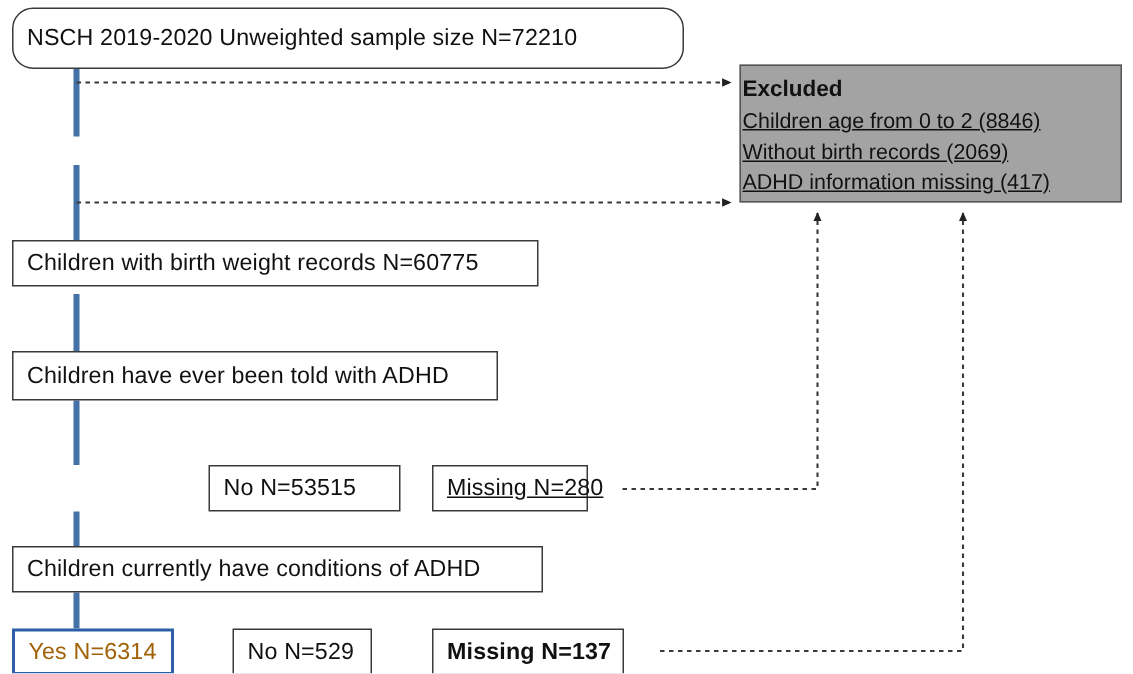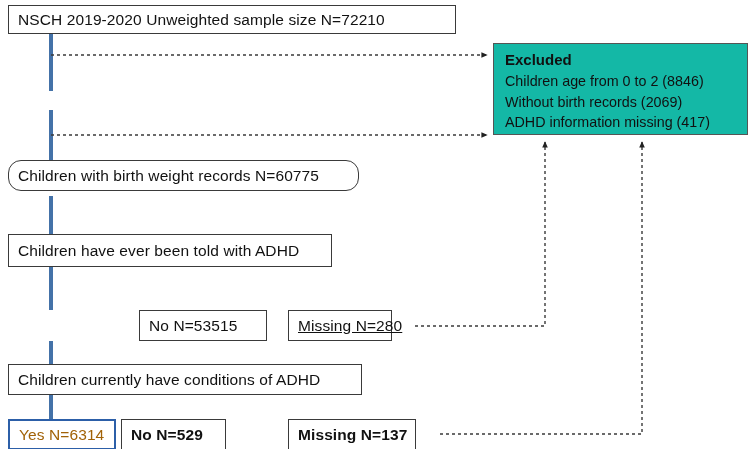--- a/index.html
+++ b/index.html
@@ -31,35 +31,36 @@
     letter-spacing: 0.1px;
     z-index: 3;
   }
   .node.highlight {
     border: 2px solid #2c5fa8;
     color: #a16207;
   }
   .excluded-box {
     position: absolute;
     box-sizing: border-box;
-    background: #14b8a6;
+    background: #a3a3a3;
     border: 1.5px solid #555555;
     z-index: 3;
-    padding: 5px 0 0 11px;
+    padding: 5px 0 0 1px;
     font-size: 14.3px;
     color: #111111;
     line-height: 1.42;
   }
   .excluded-title {
     font-weight: bold;
     font-size: 15px;
     margin-bottom: 1px;
   }
   .excluded-line {
     white-space: nowrap;
+    text-decoration: underline;
   }
   .spine {
     position: absolute;
     width: 4px;
     background: #4472a8;
     z-index: 1;
   }
   svg.links {
     position: absolute;
     left: 0;
@@ -94,37 +95,37 @@
 
     <path d="M 51 55 L 487 55" stroke="#3a3a3a" stroke-width="1.4" stroke-dasharray="3 3" fill="none" marker-end="url(#arrow-r)"></path>
 
     <path d="M 51 135 L 487 135" stroke="#3a3a3a" stroke-width="1.4" stroke-dasharray="3 3" fill="none" marker-end="url(#arrow-r)"></path>
 
     <path d="M 415 326 L 545 326 L 545 142" stroke="#3a3a3a" stroke-width="1.4" stroke-dasharray="3 3" fill="none" marker-end="url(#arrow-u)"></path>
 
     <path d="M 440 434 L 642 434 L 642 142" stroke="#3a3a3a" stroke-width="1.4" stroke-dasharray="3 3" fill="none" marker-end="url(#arrow-u)"></path>
   </svg>
 
-  <div class="node" style="left:8px; top:5px; width:448px; height:29px;">NSCH 2019-2020  Unweighted sample size N=72210</div>
+  <div class="node" style="left:8px; top:5px; width:448px; height:41px;border-radius:14px;">NSCH 2019-2020  Unweighted sample size N=72210</div>
 
 
-  <div class="node" style="left:8px; top:160px; width:351px; height:31px;border-radius:13px;">Children with birth weight records N=60775</div>
+  <div class="node" style="left:8px; top:160px; width:351px; height:31px;">Children with birth weight records N=60775</div>
 
   <div class="node" style="left:8px; top:234px; width:324px; height:33px;">Children have ever been told with ADHD</div>
 
 
   <div class="node" style="left:139px; top:310px; width:128px; height:31px;">No N=53515</div>
 
   <div class="node" style="left:288px; top:310px; width:104px; height:31px;text-decoration:underline;">Missing N=280</div>
 
   <div class="node" style="left:8px; top:364px; width:354px; height:31px;">Children currently have conditions of ADHD</div>
 
   <div class="node highlight" style="left:8px; top:419px; width:108px; height:31px;">Yes N=6314</div>
 
-  <div class="node" style="left:121px; top:419px; width:105px; height:31px;font-weight:bold;">No N=529</div>
+  <div class="node" style="left:155px; top:419px; width:93px; height:31px;">No N=529</div>
 
   <div class="node" style="left:288px; top:419px; width:128px; height:31px;font-weight:bold;">Missing N=137</div>
 
   <div class="excluded-box" style="left:493px; top:43px; width:255px; height:92px;">
     <div class="excluded-title">Excluded</div>
     <div class="excluded-line">Children age from 0 to 2 (8846)</div>
     <div class="excluded-line">Without birth records (2069)</div>
     <div class="excluded-line">ADHD  information missing (417)</div>
   </div>
 

